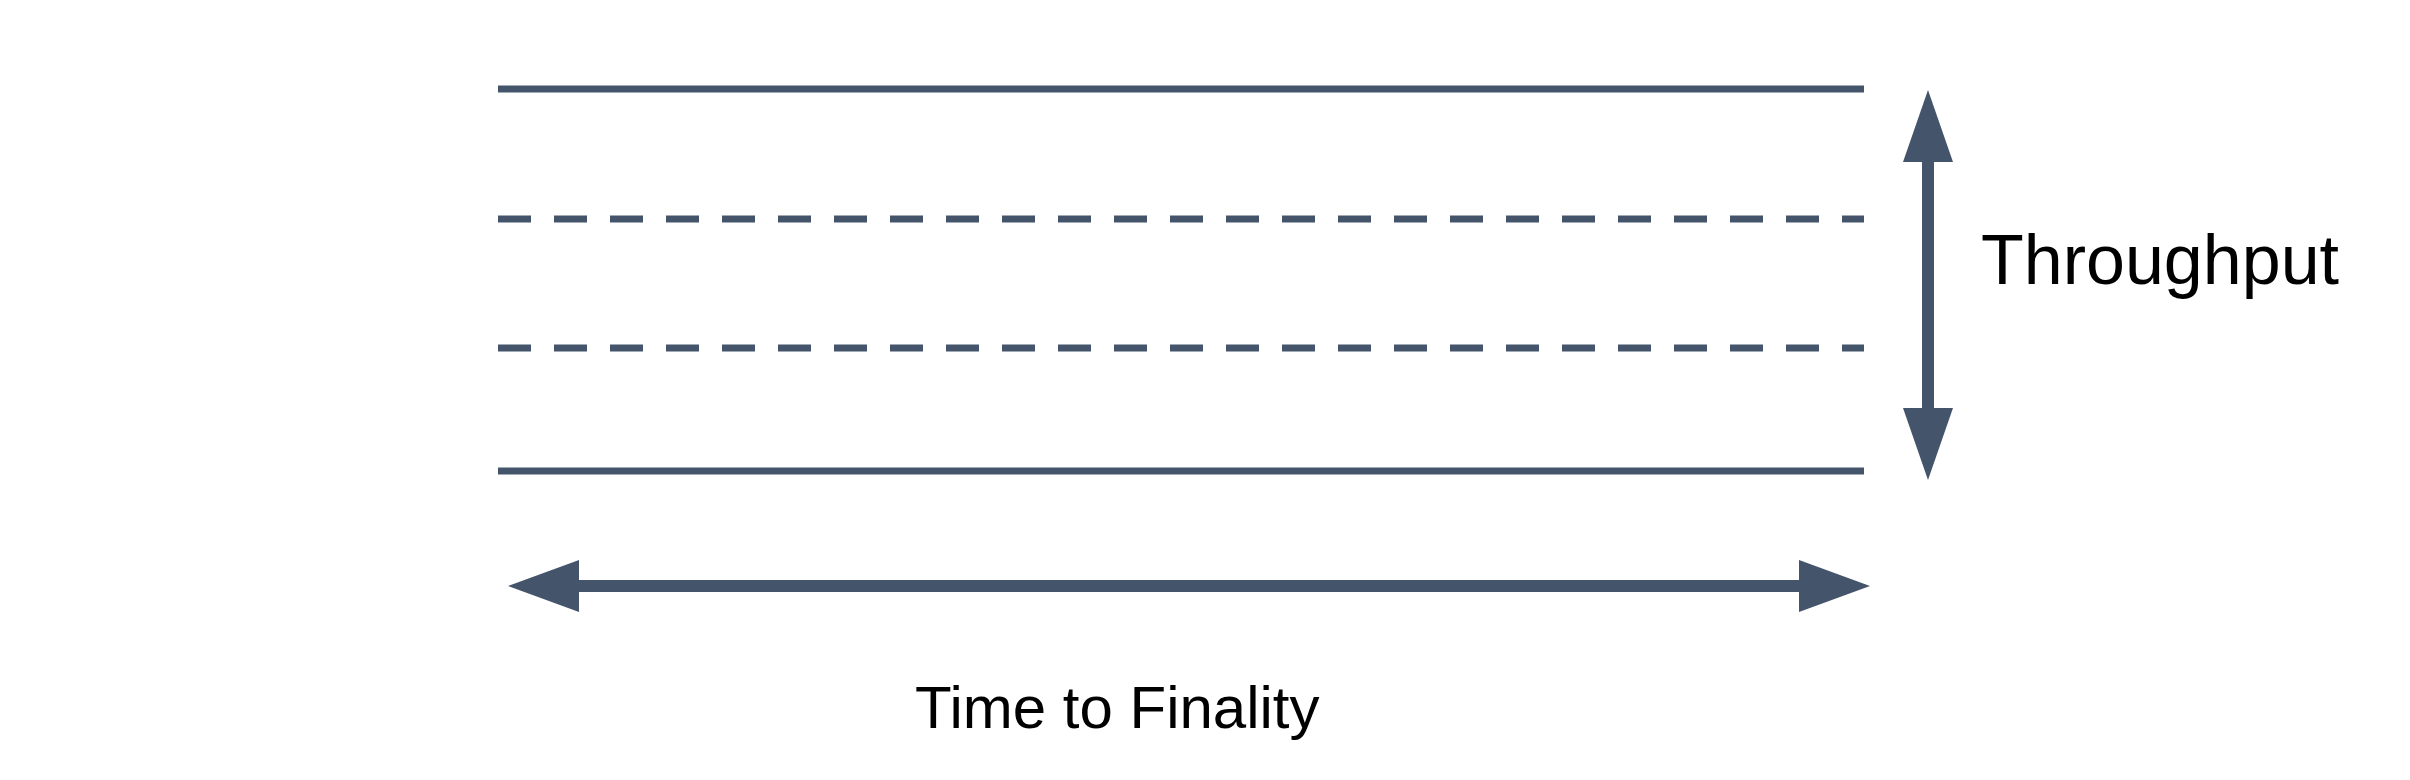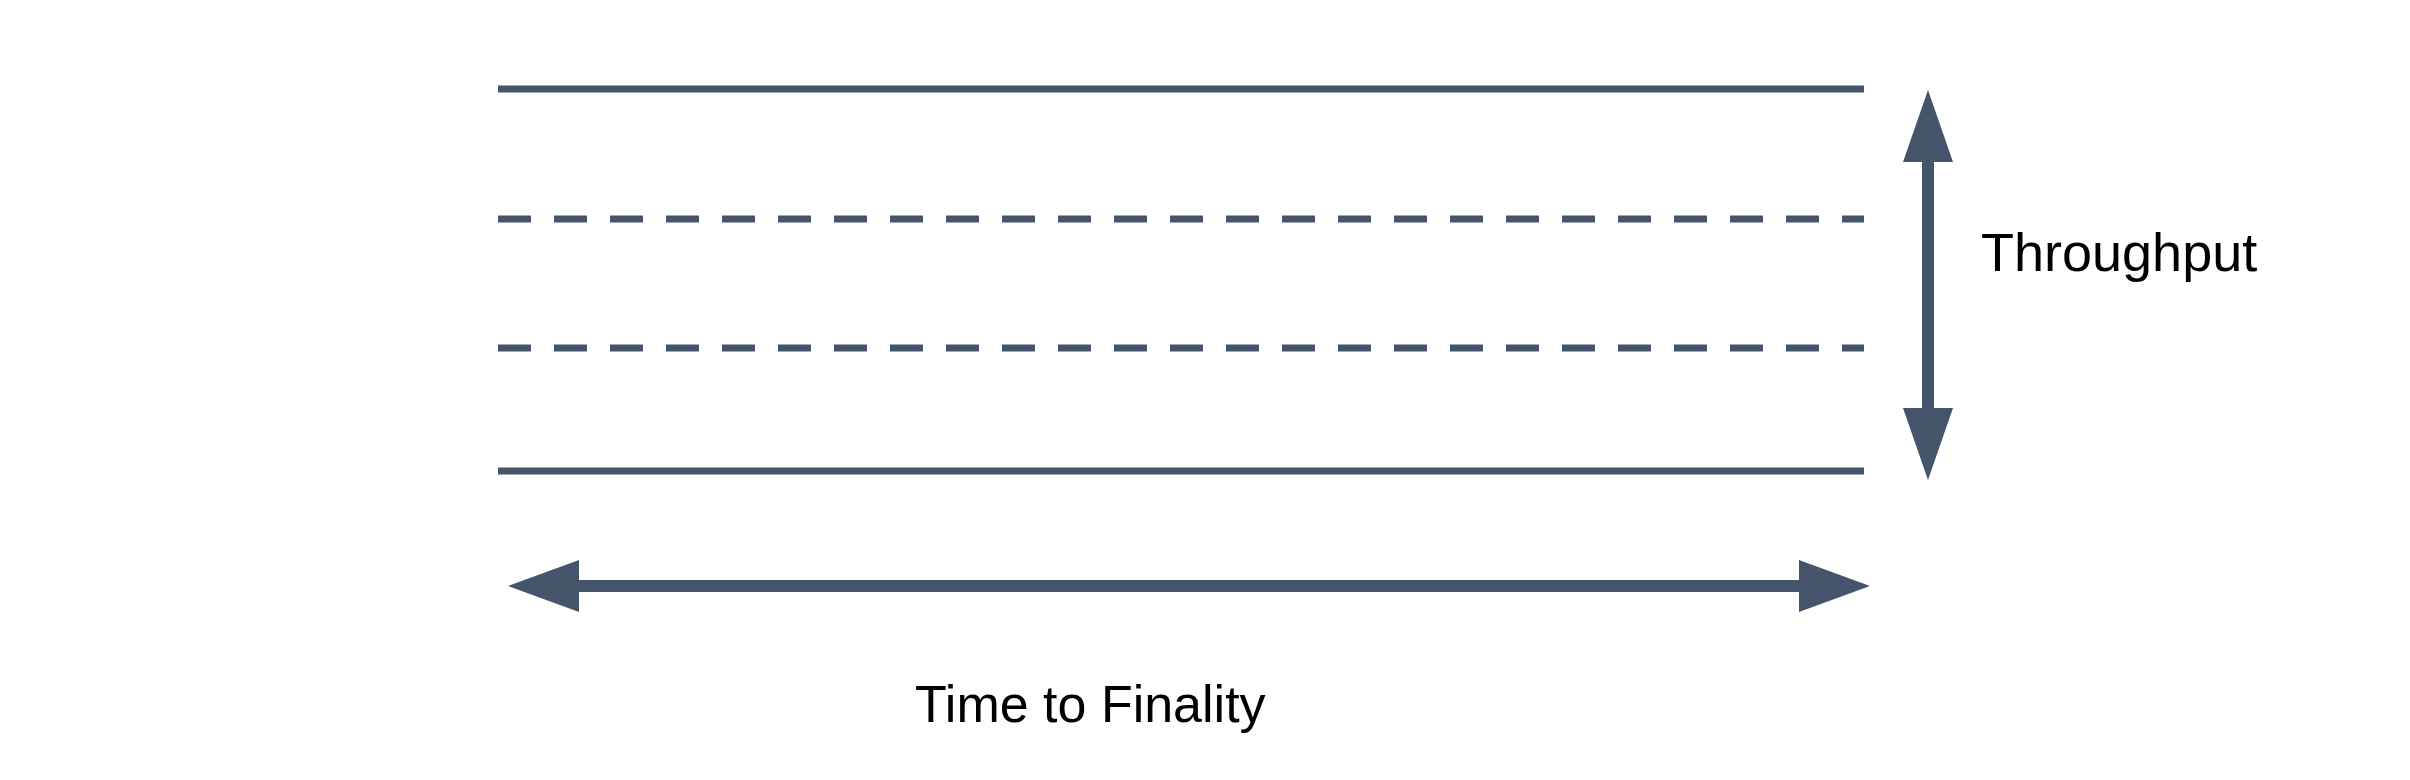--- a/index.html
+++ b/index.html
@@ -29,26 +29,26 @@
     position: absolute;
     color: #000000;
     font-family: "Liberation Sans", sans-serif;
     font-weight: 400;
     white-space: nowrap;
     line-height: 1;
   }
   #throughput-label {
     left: 1981px;
     top: 225px;
-    font-size: 54px;
+    font-size: 70px;
   }
   #time-to-finality-label {
     left: 915px;
     top: 678px;
-    font-size: 52px;
+    font-size: 60px;
   }
 </style>
 </head>
 <body>
 
 <div id="canvas">
 
   <svg id="diagram-svg" viewBox="0 0 2410 780" xmlns="http://www.w3.org/2000/svg">
 
     <g>

